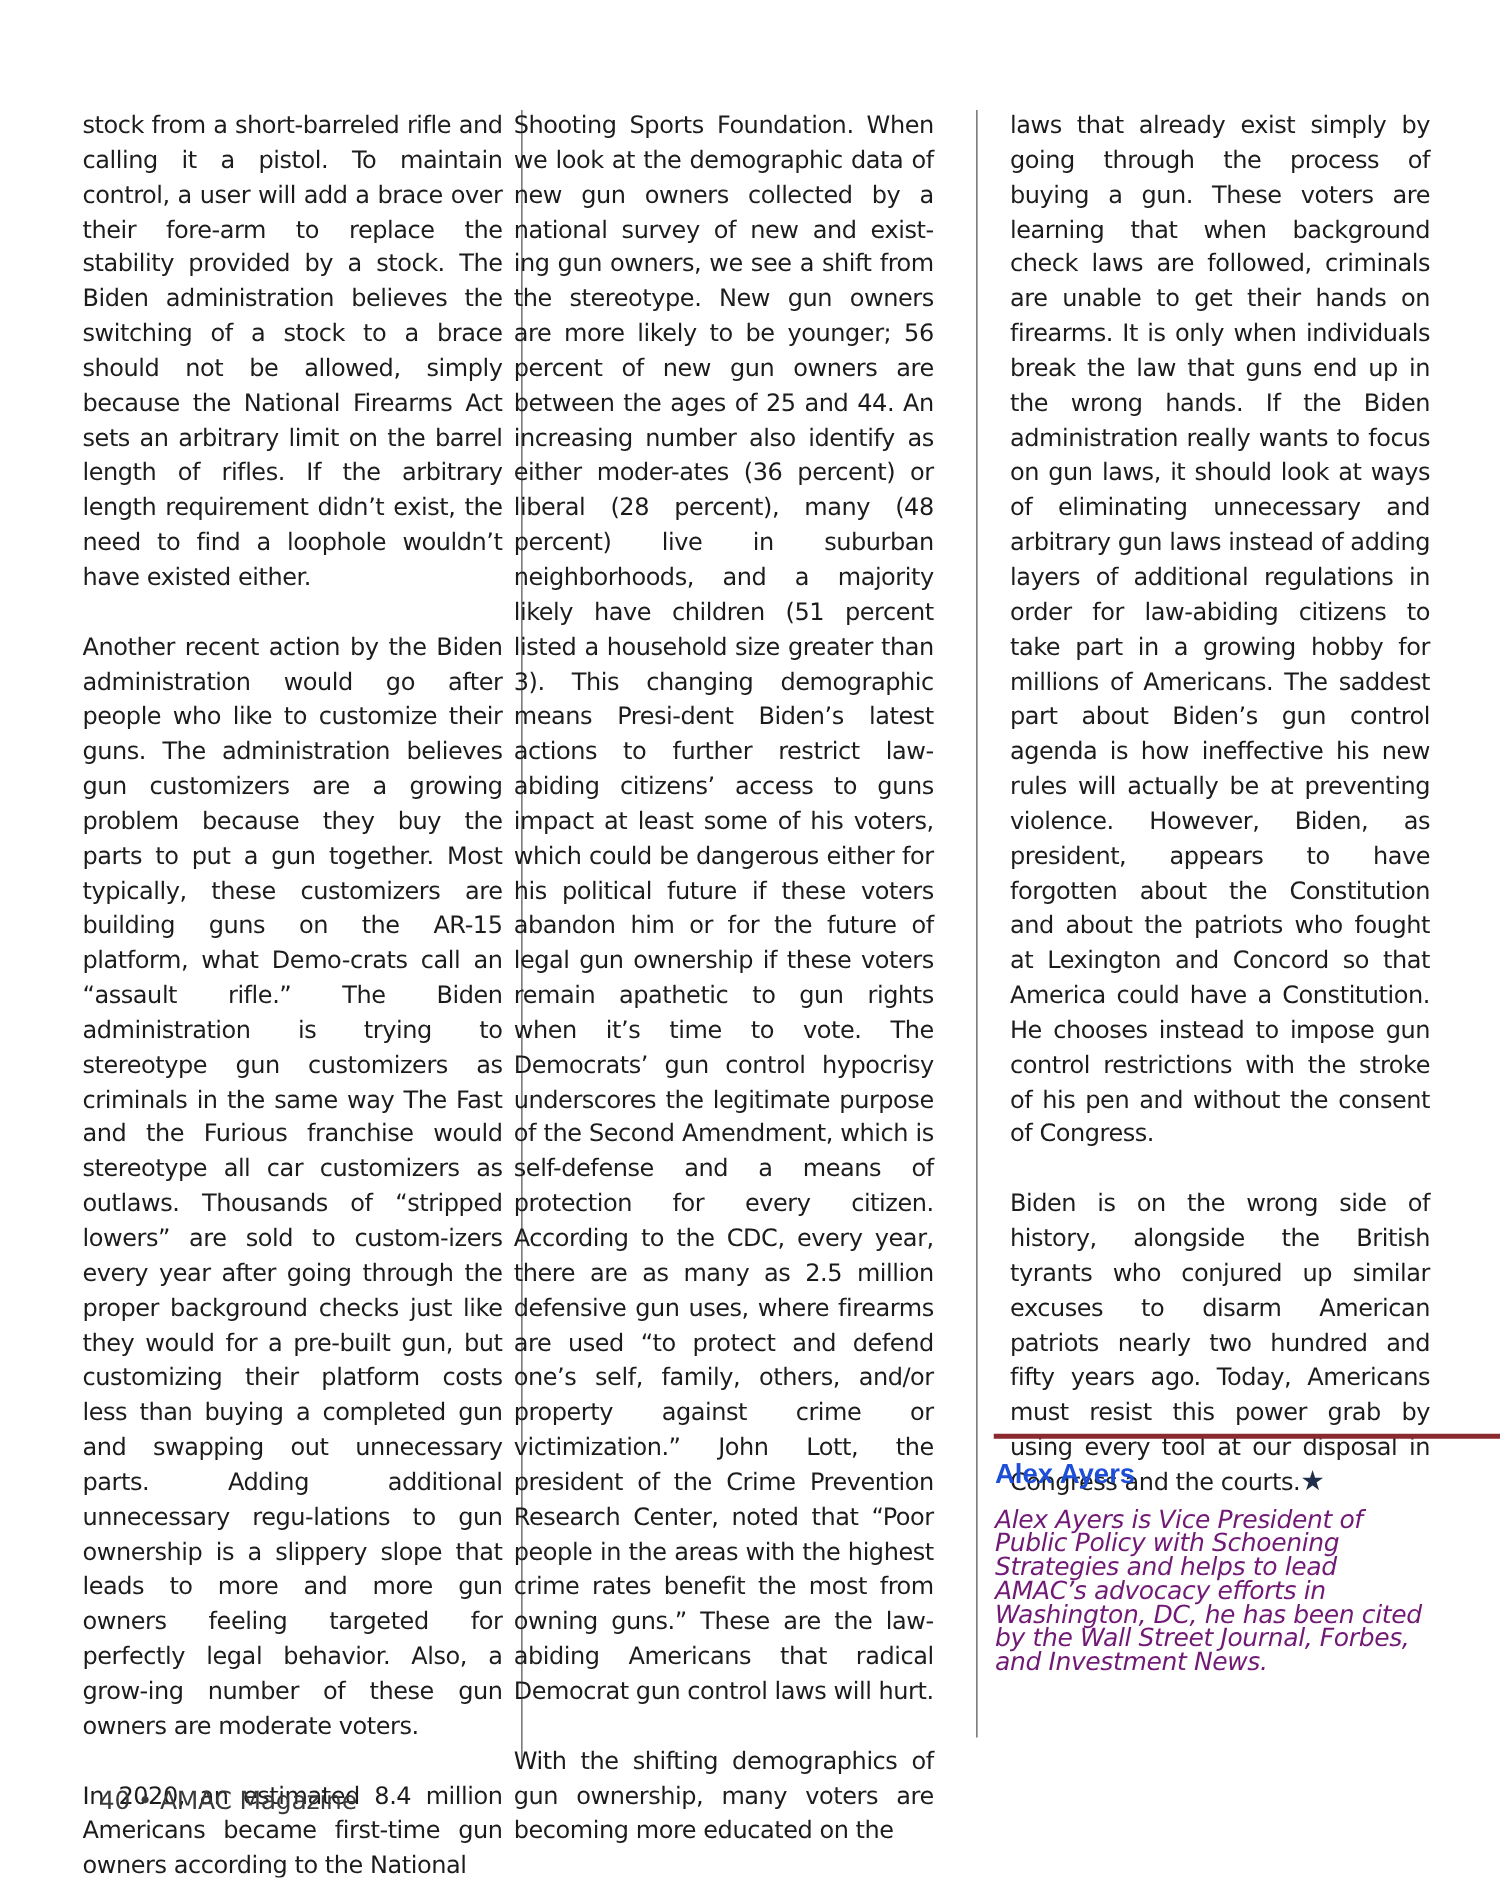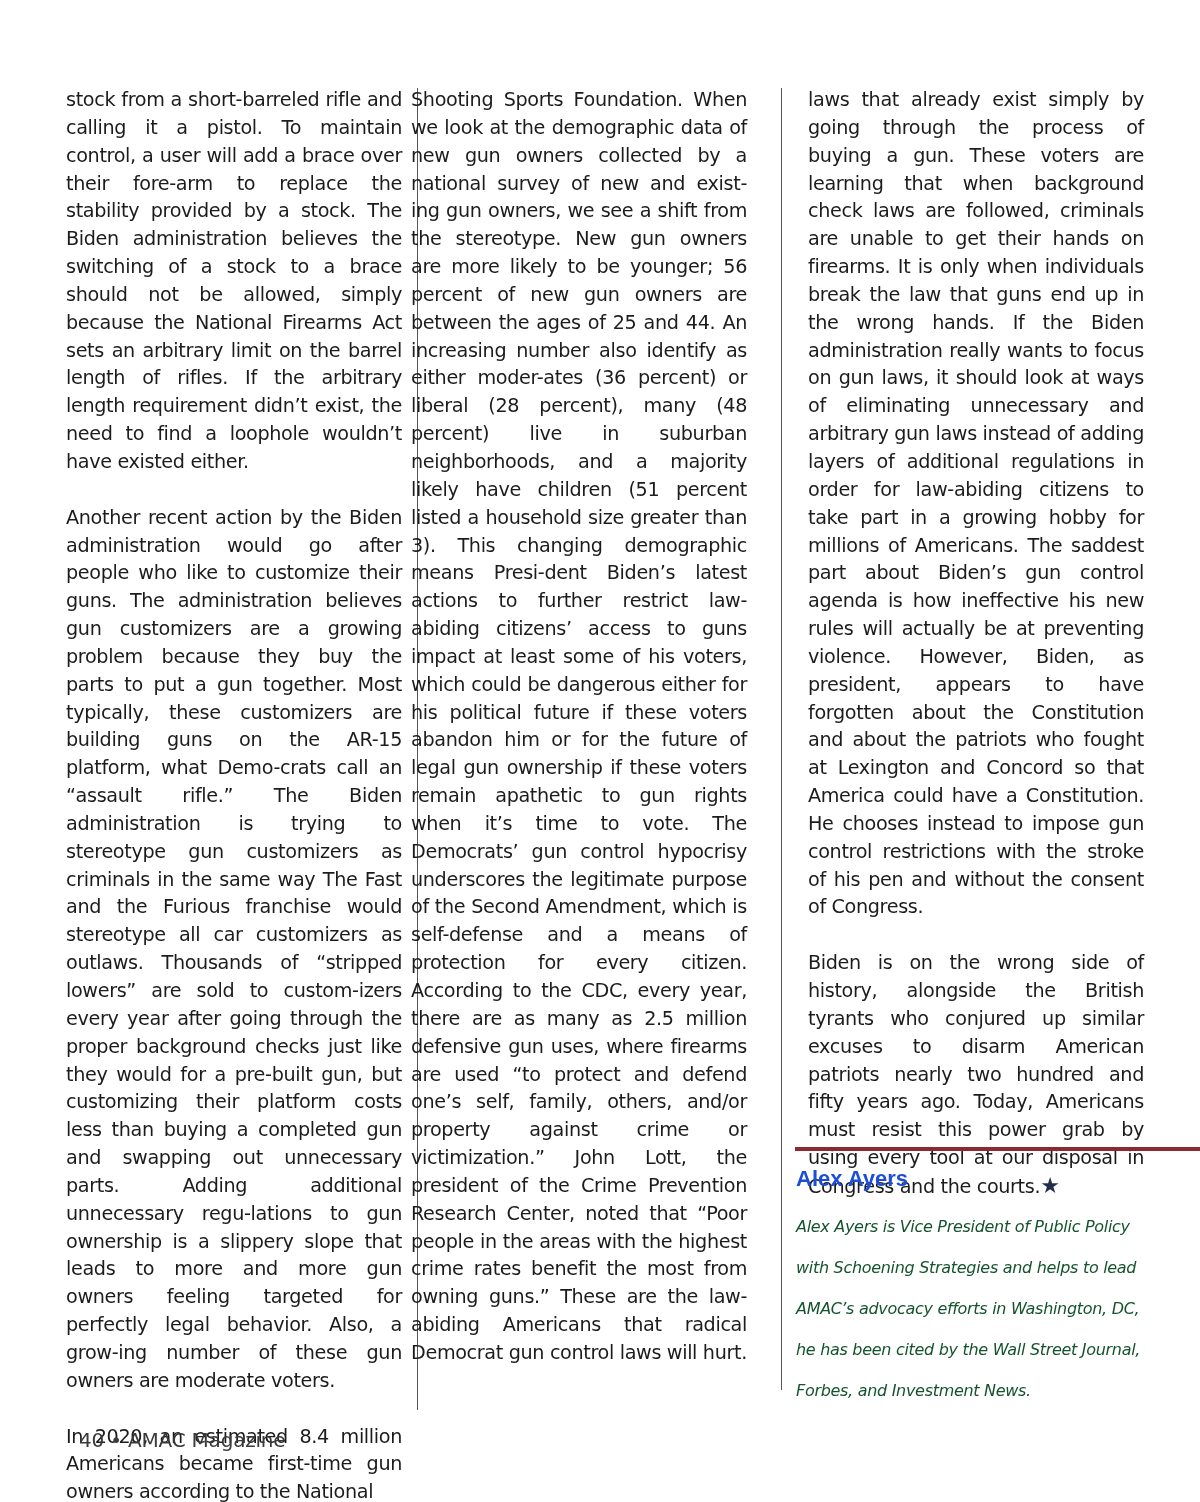--- a/index.html
+++ b/index.html
@@ -12,36 +12,37 @@
   #col1 { left: 66px; }
   #col2 { left: 411px; }
   #col3 { left: 808px; }
   .rule { position: absolute; width: 1px; background: #555; }
   #rule1 { left: 417px; top: 88px; height: 1322px; }
   #rule2 { left: 781px; top: 88px; height: 1302px; }
   .star { color: #1f2e4a; font-size: 22px; }
   #bio-rule { position: absolute; left: 795px; top: 1147px; width: 405px; height: 4px; background: #8b2a2e; }
   #bio-name { position: absolute; left: 796px; top: 1166px; font-size: 22px; font-weight: bold;
               color: #1d4ed8; font-family: "Liberation Sans", sans-serif; }
-  #bio-text { position: absolute; left: 796px; top: 1206px; width: 350px; font-size: 16px;
-              line-height: 41px; font-style: italic; color: #14532d; letter-spacing: -0.3px; }
+  #bio-text { position: absolute; left: 796px; top: 1206px; width: 350px; font-size: 20px;
+              line-height: 19px; font-style: italic; color: #701a75; letter-spacing: -0.3px; }
   #footer { position: absolute; left: 66px; top: 1428px; font-size: 20px; color: #3a3a3a;
             font-family: "DejaVu Sans", sans-serif; letter-spacing: -0.2px; margin-left: 13px; }
 </style>
 </head>
 <body>
 
 <div id="col1" class="col">
   <p>stock from a short-barreled rifle and calling it a pistol. To maintain control, a user will add a brace over their fore-arm to replace the stability provided by a stock. The Biden administration believes the switching of a stock to a brace should not be allowed, simply because the National Firearms Act sets an arbitrary limit on the barrel length of rifles. If the arbitrary length requirement didn’t exist, the need to find a loophole wouldn’t have existed either.</p>
   <p>Another recent action by the Biden administration would go after people who like to customize their guns. The administration believes gun customizers are a growing problem because they buy the parts to put a gun together. Most typically, these customizers are building guns on the AR-15 platform, what Demo-crats call an “assault rifle.” The Biden administration is trying to stereotype gun customizers as criminals in the same way The Fast and the Furious franchise would stereotype all car customizers as outlaws. Thousands of “stripped lowers” are sold to custom-izers every year after going through the proper background checks just like they would for a pre-built gun, but customizing their platform costs less than buying a completed gun and swapping out unnecessary parts. Adding additional unnecessary regu-lations to gun ownership is a slippery slope that leads to more and more gun owners feeling targeted for perfectly legal behavior. Also, a grow-ing number of these gun owners are moderate voters.</p>
   <p>In 2020, an estimated 8.4 million Americans became first-time gun owners according to the National</p>
 </div>
 <div id="rule1" class="rule"></div>
 <div id="col2" class="col">
   <p>Shooting Sports Foundation. When we look at the demographic data of new gun owners collected by a national survey of new and exist-ing gun owners, we see a shift from the stereotype. New gun owners are more likely to be younger; 56 percent of new gun owners are between the ages of 25 and 44. An increasing number also identify as either moder-ates (36 percent) or liberal (28 percent), many (48 percent) live in suburban neighborhoods, and a majority likely have children (51 percent listed a household size greater than 3). This changing demographic means Presi-dent Biden’s latest actions to further restrict law-abiding citizens’ access to guns impact at least some of his voters, which could be dangerous either for his political future if these voters abandon him or for the future of legal gun ownership if these voters remain apathetic to gun rights when it’s time to vote. The Democrats’ gun control hypocrisy underscores the legitimate purpose of the Second Amendment, which is self-defense and a means of protection for every citizen. According to the CDC, every year, there are as many as 2.5 million defensive gun uses, where firearms are used “to protect and defend one’s self, family, others, and/or property against crime or victimization.” John Lott, the president of the Crime Prevention Research Center, noted that “Poor people in the areas with the highest crime rates benefit the most from owning guns.” These are the law-abiding Americans that radical Democrat gun control laws will hurt.</p>
+  <p>With the shifting demographics of gun ownership, many voters are becoming more educated on the</p>
 </div>
 <div id="rule2" class="rule"></div>
 <div id="col3" class="col">
   <p>laws that already exist simply by going through the process of buying a gun. These voters are learning that when background check laws are followed, criminals are unable to get their hands on firearms. It is only when individuals break the law that guns end up in the wrong hands. If the Biden administration really wants to focus on gun laws, it should look at ways of eliminating unnecessary and arbitrary gun laws instead of adding layers of additional regulations in order for law-abiding citizens to take part in a growing hobby for millions of Americans. The saddest part about Biden’s gun control agenda is how ineffective his new rules will actually be at preventing violence. However, Biden, as president, appears to have forgotten about the Constitution and about the patriots who fought at Lexington and Concord so that America could have a Constitution. He chooses instead to impose gun control restrictions with the stroke of his pen and without the consent of Congress.</p>
   <p><span>Biden is on the wrong side of history, alongside the British tyrants who conjured up similar excuses to disarm American patriots nearly two hundred and fifty years ago. Today, Americans must resist this power grab by using every tool at our disposal in Congress and the courts.</span><span class="star">★</span></p>
 </div>
 
 <div id="bio-rule"></div>
 <div id="bio-name">Alex Ayers</div>
 <div id="bio-text">Alex Ayers is Vice President of Public Policy with Schoening Strategies and helps to lead AMAC’s advocacy efforts in Washington, DC, he has been cited by the Wall Street Journal, Forbes, and Investment News.</div>

